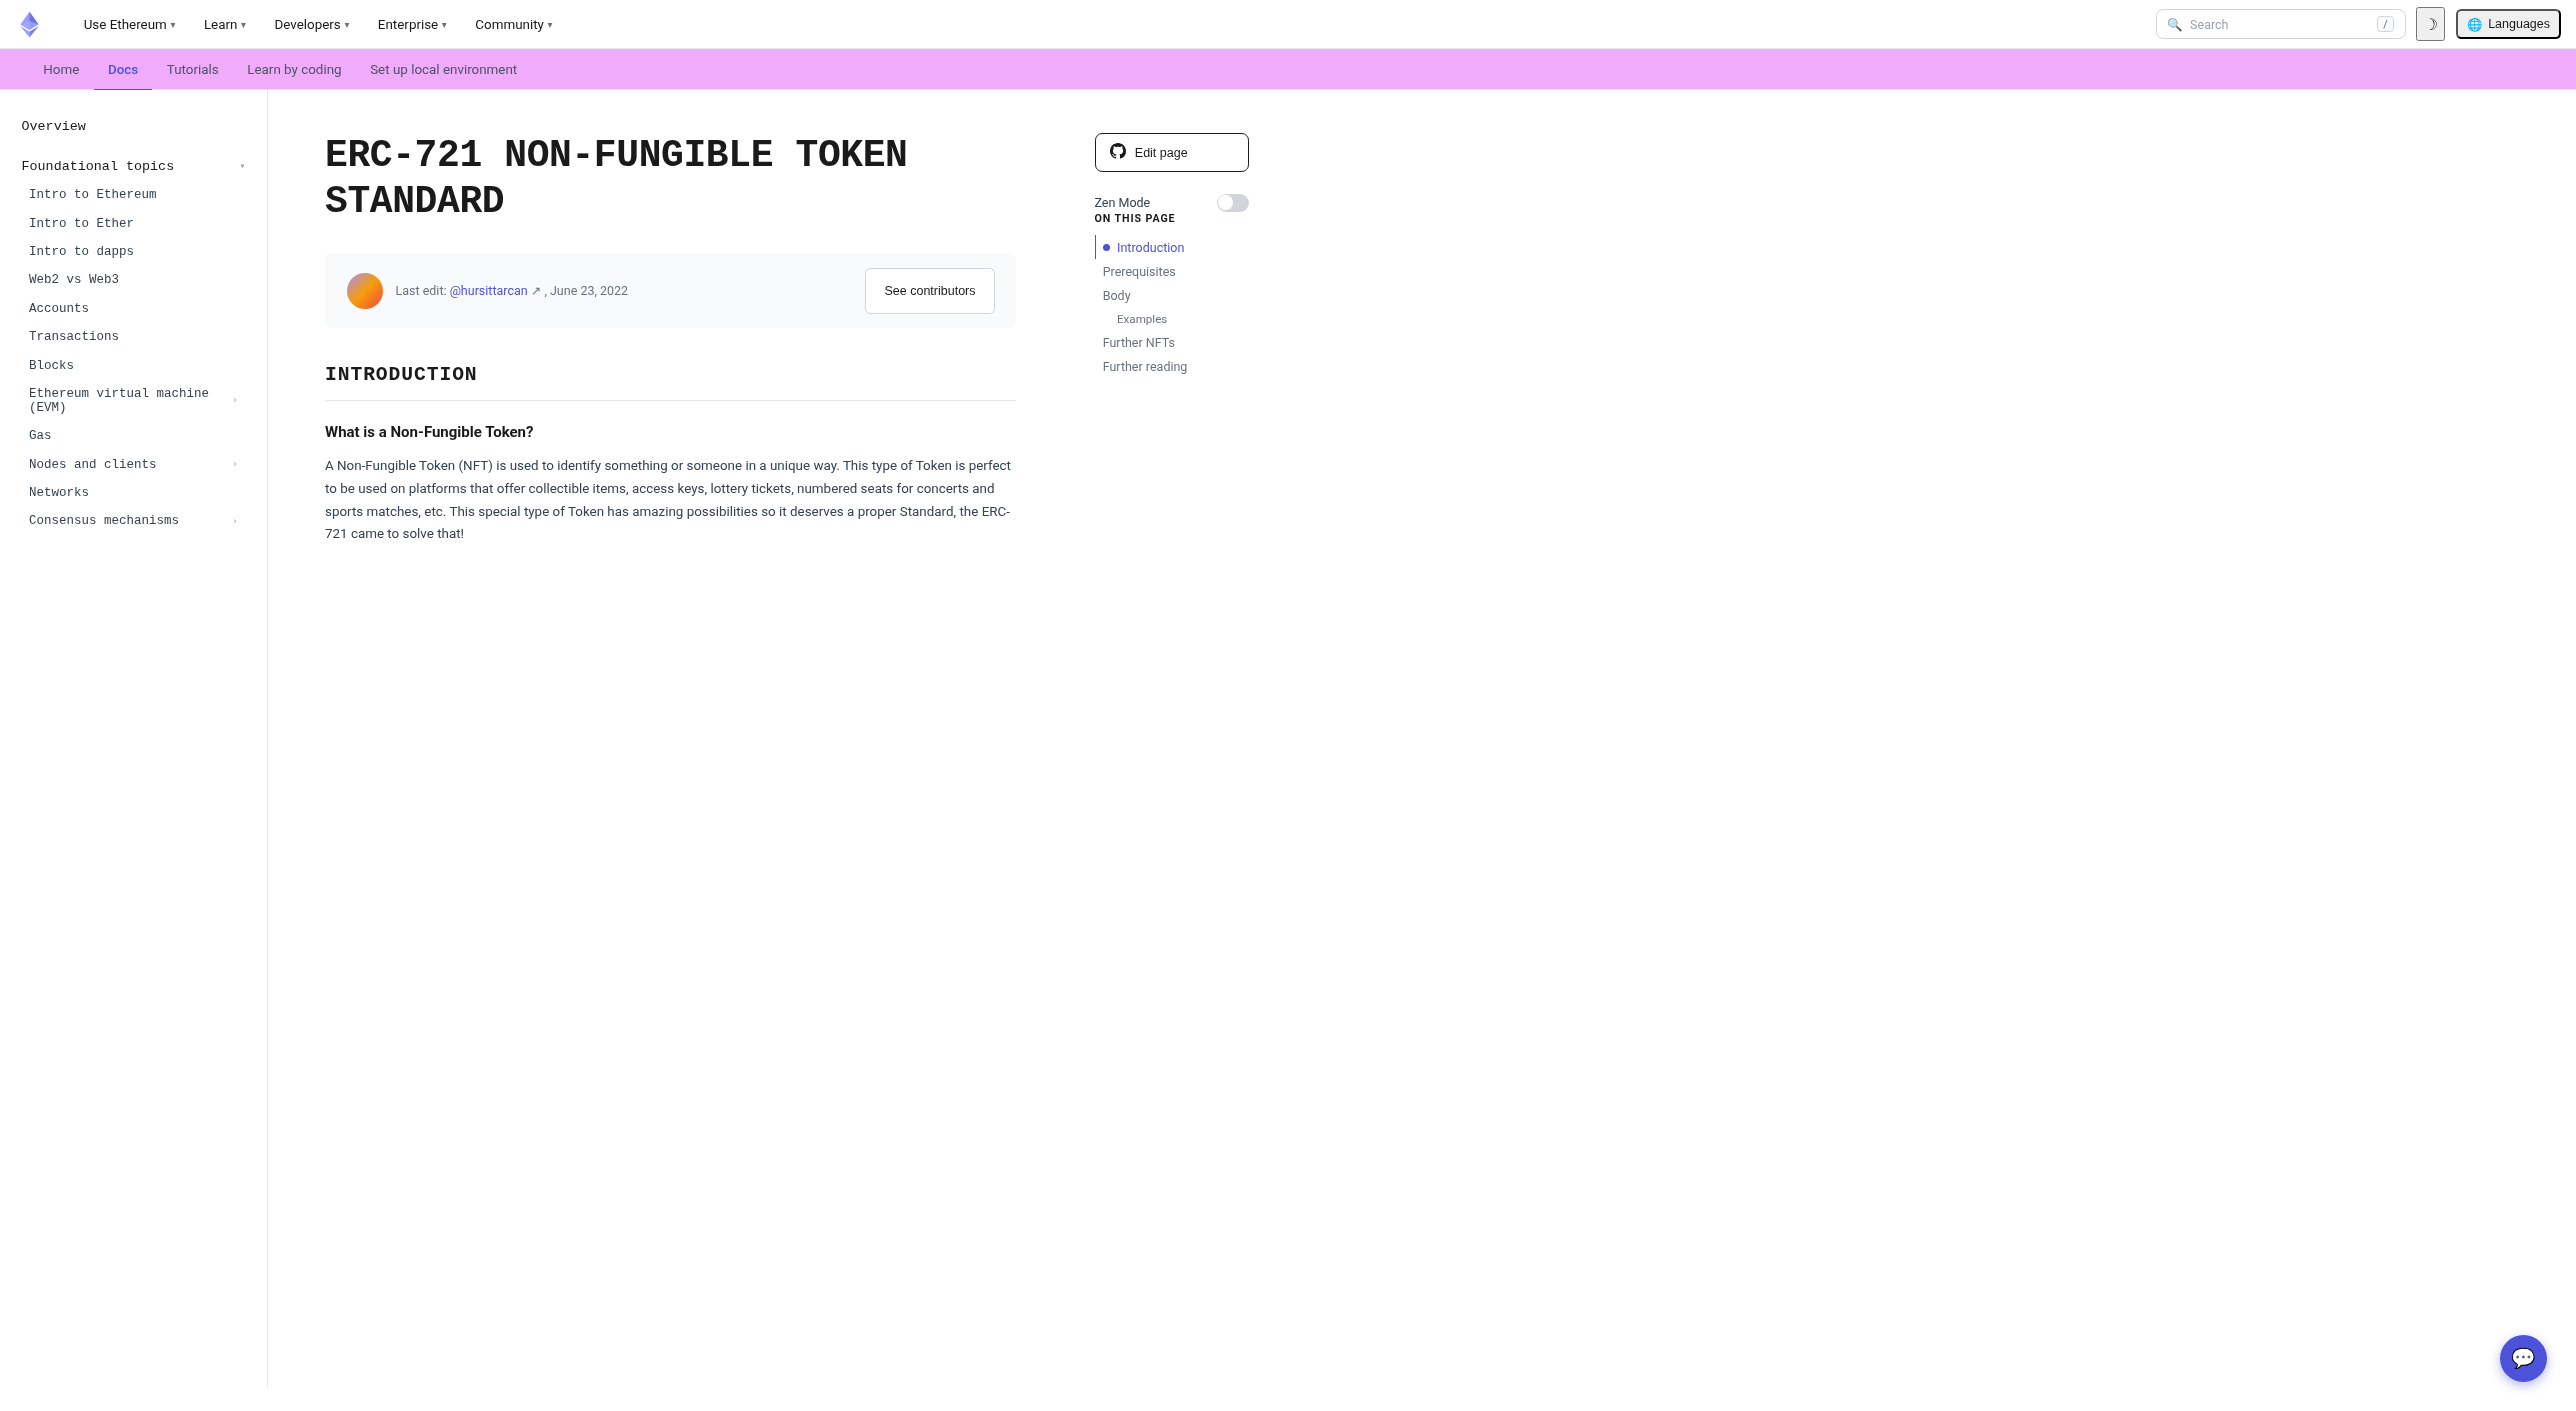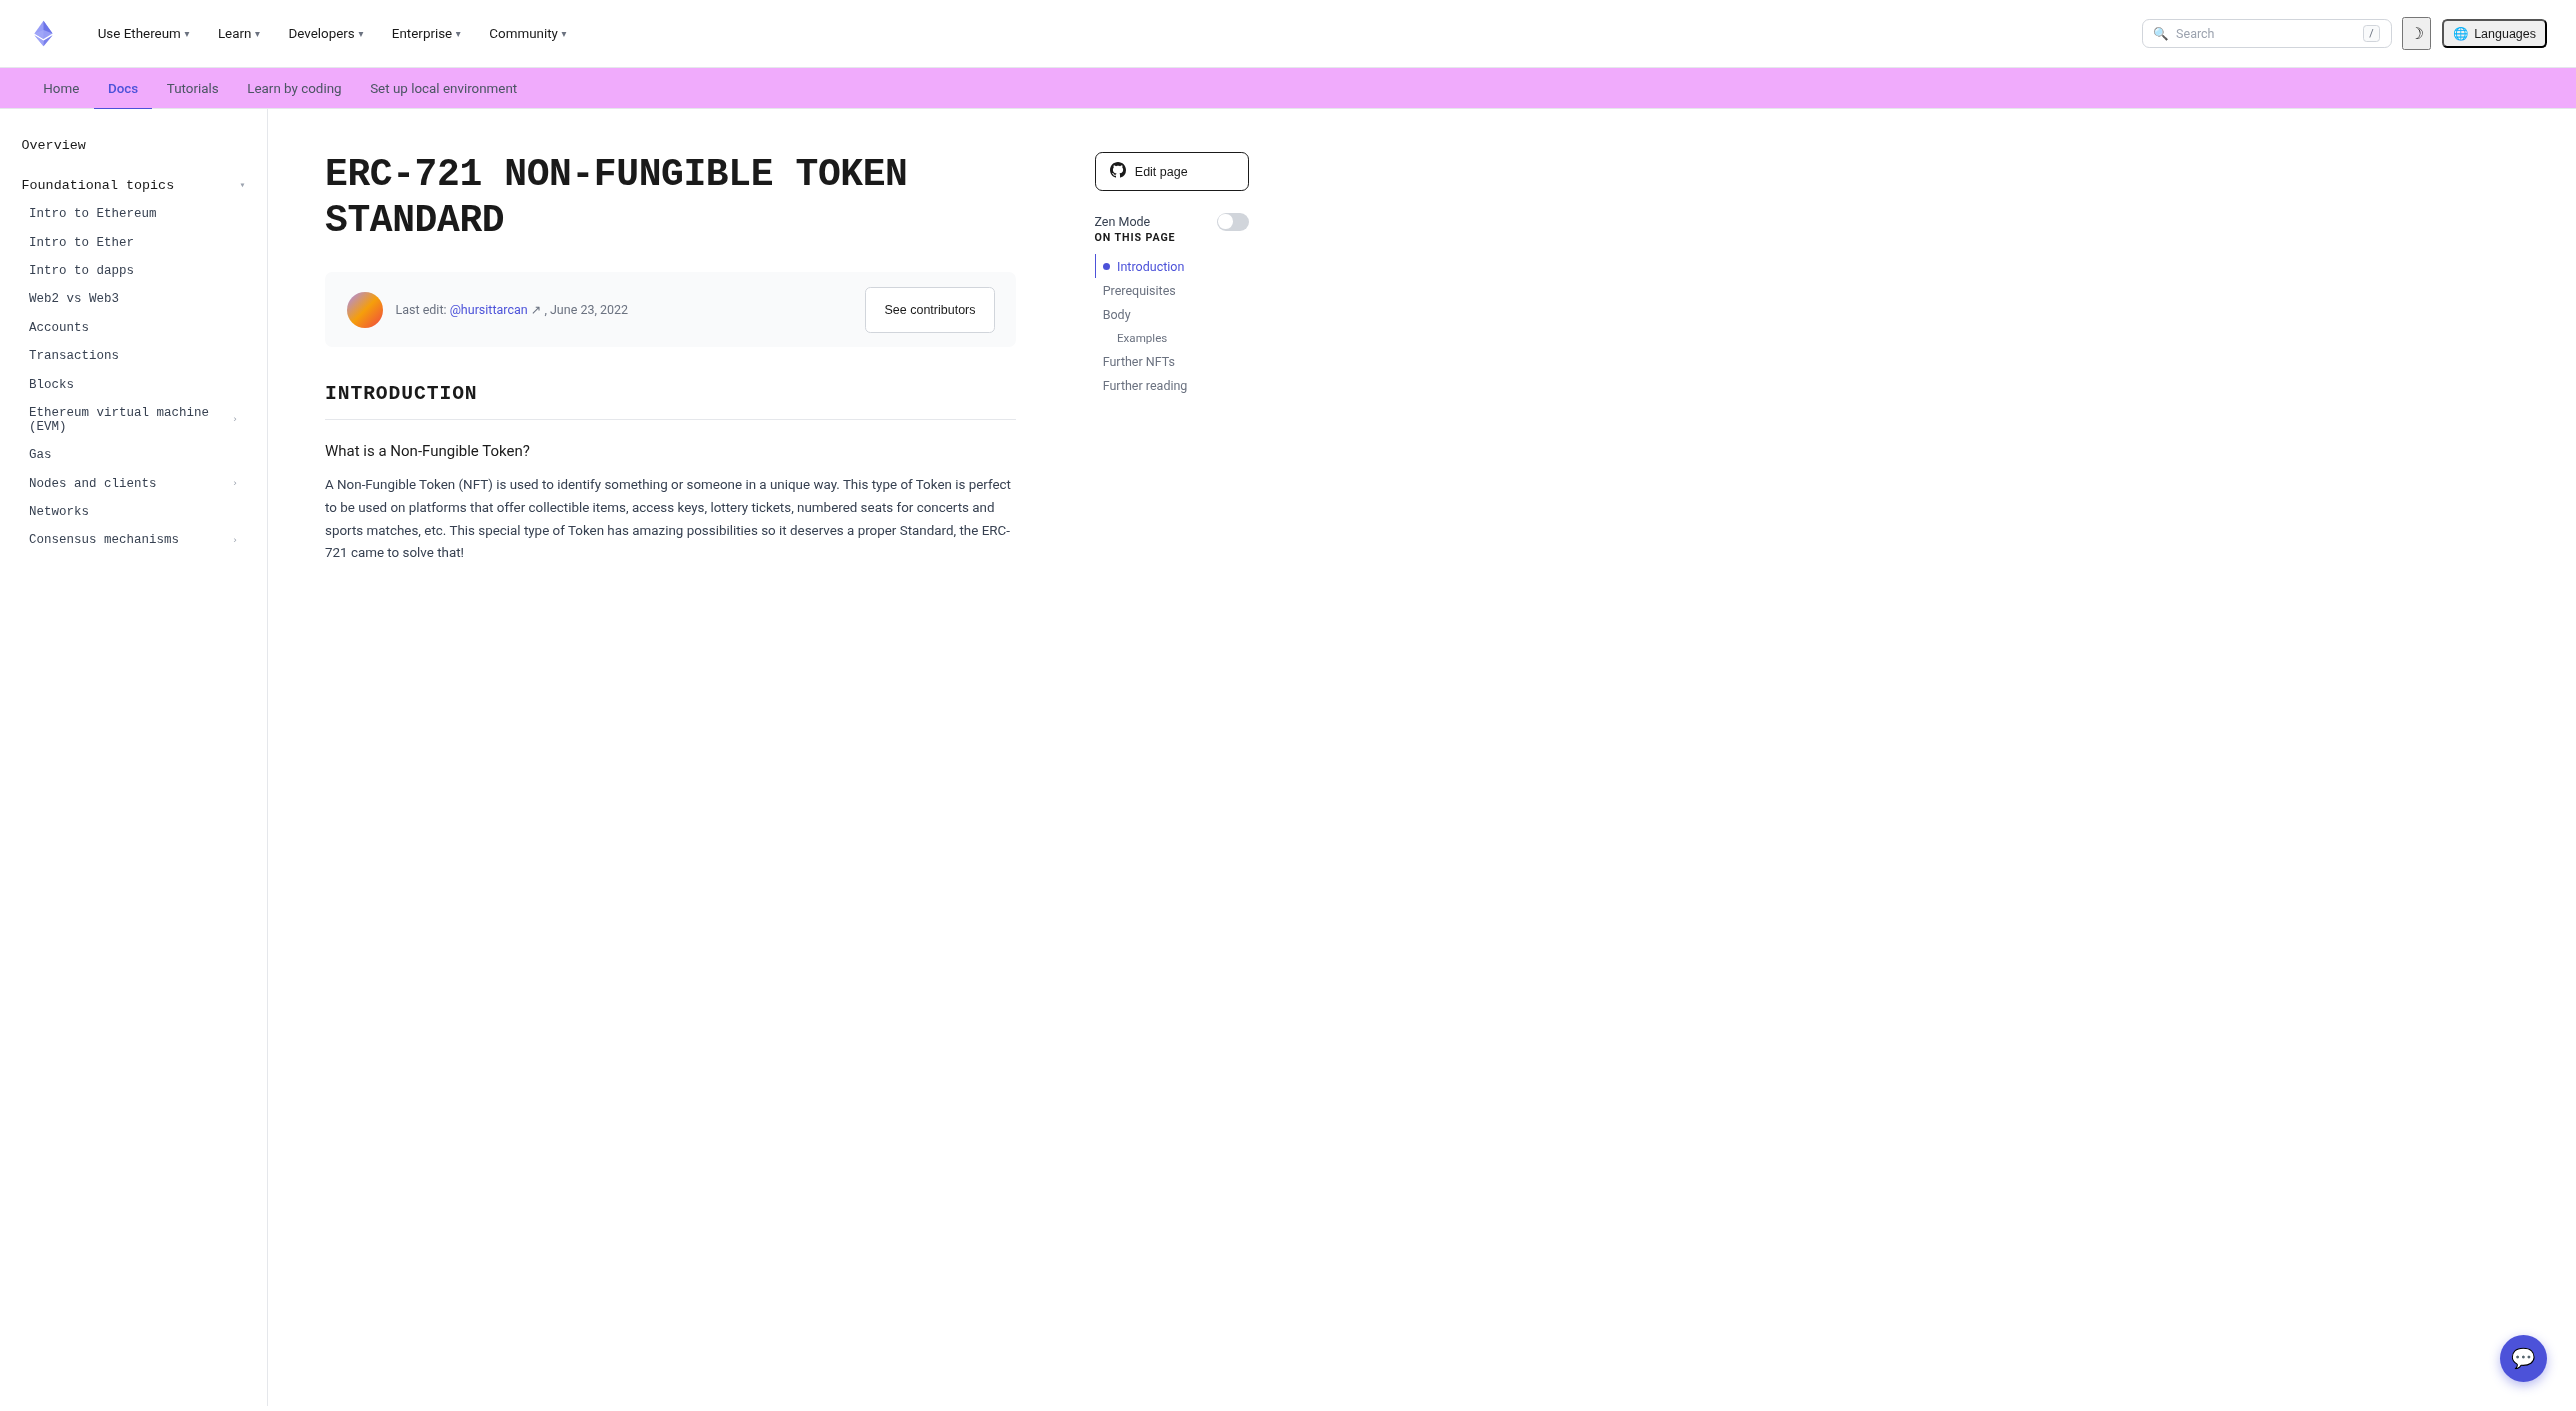--- a/index.html
+++ b/index.html
@@ -1,20 +1,20 @@
 <!DOCTYPE html>
 <html style="font-size:14.3px"><head>
   <meta charset="utf-8">
   <style>
     * { box-sizing: border-box; margin: 0; padding: 0; }
     body { font-family: -apple-system, BlinkMacSystemFont, 'Segoe UI', Roboto, sans-serif; background: #fff; color: #1a1a1a; font-size: 14.3px; }
 
     
     .top-nav {
-      display: flex; align-items: center; padding: 0 29px; height: 68px;
+      display: flex; align-items: center; padding: 0 15px; height: 49px;
       border-bottom: 0.9px solid #e5e7eb; background: #fff; position: sticky; top: 0; z-index: 100;
     }
     .nav-logo { display: flex; align-items: center; margin-right: 29px; cursor: pointer; }
     .nav-logo svg { width: 29px; height: 29px; }
     .nav-links { display: flex; align-items: center; gap: 7.2px; flex: 1; }
     .nav-link {
       display: flex; align-items: center; gap: 3.6px; padding: 7.2px 10.7px;
       font-size: 13.4px; color: #1a1a1a; cursor: pointer; border-radius: 5.4px;
       white-space: nowrap;
     }
@@ -90,21 +90,21 @@
       background: #fff; font-size: 12.5px; cursor: pointer; color: #1a1a1a;
       white-space: nowrap;
     }
 
     .section-heading {
       font-family: 'Courier New', Courier, monospace;
       font-size: 19.7px; font-weight: 900; margin-bottom: 14.3px; color: #1a1a1a;
       text-transform: uppercase; letter-spacing: 0.9px;
     }
     .section-divider { border: none; border-top: 0.9px solid #e5e7eb; margin-bottom: 21.5px; }
-    .subsection-heading { font-size: 15px; font-weight: 400; margin-bottom: 14.3px; color: #1a1a1a; }
+    .subsection-heading { font-size: 15px; font-weight: 700; margin-bottom: 14.3px; color: #1a1a1a; }
     .body-text { font-size: 13.4px; line-height: 1.7; color: #374151; margin-bottom: 14.3px; }
 
     
     .toc-panel {
       width: 197px; min-width: 197px; padding: 43px 21.5px;
       position: sticky; top: 114px; max-height: calc(100vh - 114px);
       overflow-y: auto;
     }
     .edit-page-btn {
       display: flex; align-items: center; gap: 9px;

